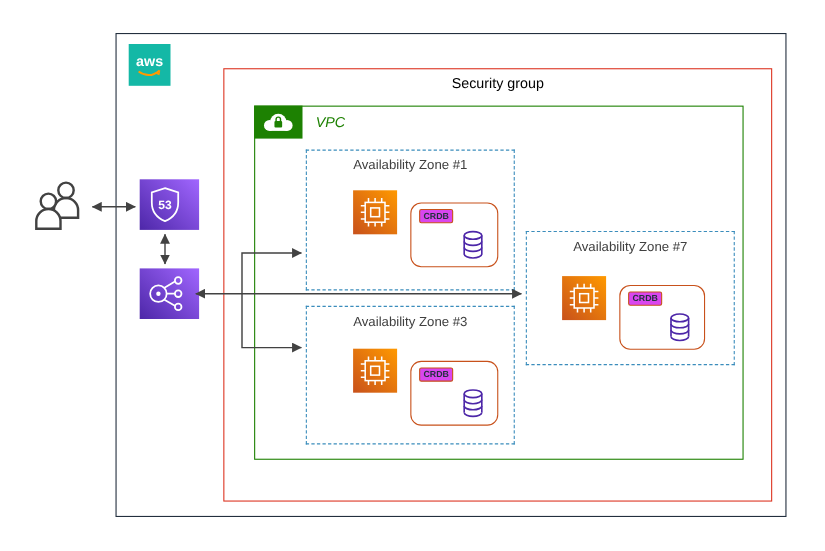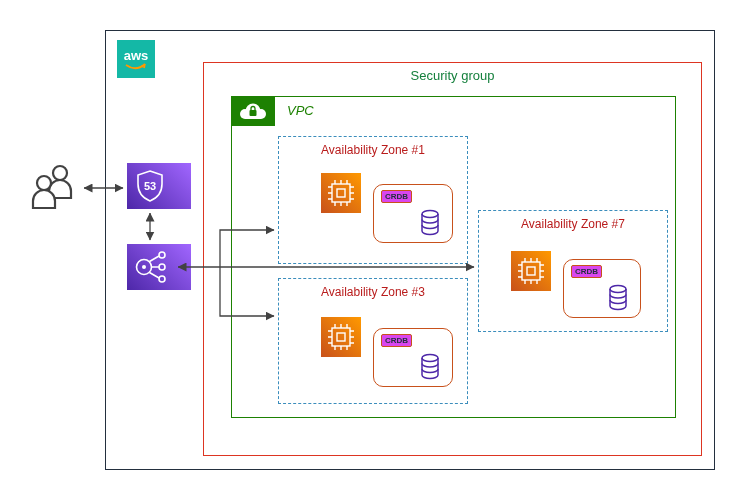--- a/index.html
+++ b/index.html
@@ -3,46 +3,46 @@
 <meta charset="utf-8">
 <style>
   html,body{margin:0;padding:0;background:#ffffff;}
   body{font-family:"Liberation Sans", sans-serif;}
   .canvas{position:relative;width:750px;height:501px;background:#ffffff;overflow:hidden;}
 
   .cloud-box{position:absolute;left:105px;top:30px;width:608px;height:438px;border:1px solid #232F3E;background:#ffffff;}
   .aws-logo{position:absolute;left:117px;top:40px;width:38px;height:38px;background:#14b8a6;}
 
   .sg-box{position:absolute;left:203px;top:62px;width:497px;height:392px;border:1px solid #DD3522;}
-  .sg-label{position:absolute;left:0;top:5px;width:100%;text-align:center;color:#15803d;font-size:13px;}
+  .sg-label{position:absolute;left:0;top:5px;width:100%;text-align:center;color:#000000;font-size:13px;}
 
   .vpc-box{position:absolute;left:231px;top:96px;width:443px;height:320px;border:1px solid #1D8102;}
   .vpc-icon{position:absolute;left:231px;top:96px;width:44px;height:30px;background:#1D8102;}
   .vpc-label{position:absolute;left:287px;top:103px;font-size:13px;color:#1D8102;font-style:italic;}
 
   .az{position:absolute;border:1px dashed #3B8DBC;background:transparent;}
   .az1{left:278px;top:136px;width:188px;height:126px;}
   .az2{left:278px;top:278px;width:188px;height:124px;}
   .az3{left:478px;top:210px;width:188px;height:120px;}
-  .az-label{position:absolute;left:0;top:6px;width:100%;text-align:center;color:#b91c1c;font-size:12px;}
+  .az-label{position:absolute;left:0;top:6px;width:100%;text-align:center;color:#404040;font-size:12px;}
 
   .chip{position:absolute;width:40px;height:40px;background:linear-gradient(45deg,#C8511B,#FF9900);}
   .az1 .chip{left:42px;top:36px;}
   .az2 .chip{left:42px;top:38px;}
   .az3 .chip{left:32px;top:40px;}
 
   .crdb{position:absolute;width:78px;height:57px;border:1px solid #C8511B;border-radius:10px;background:#ffffff;}
   .az1 .crdb{left:94px;top:47px;}
   .az2 .crdb{left:94px;top:49px;}
   .az3 .crdb{left:84px;top:48px;width:76px;}
   .crdb-tag{position:absolute;left:7px;top:5px;border:1px solid #C8511B;color:#232F3E;font-size:8px;font-weight:bold;padding:1px 3px;line-height:9px;background:#d946ef;border-radius:2px;}
   .crdb .cyl{position:absolute;right:12px;bottom:5px;}
 
   .users-icon{position:absolute;left:26px;top:160px;}
-  .sq-icon{position:absolute;width:64px;height:46px;background:linear-gradient(45deg,#4D27A8,#A166FF);}
+  .sq-icon{position:absolute;width:54px;height:46px;background:linear-gradient(45deg,#4D27A8,#A166FF);}
   .r53{left:127px;top:163px;}
   .elb{left:127px;top:244px;}
 
   .arrows{position:absolute;left:0;top:0;width:750px;height:501px;pointer-events:none;}
 </style>
 </head>
 <body>
 
 <div class="canvas">
 

